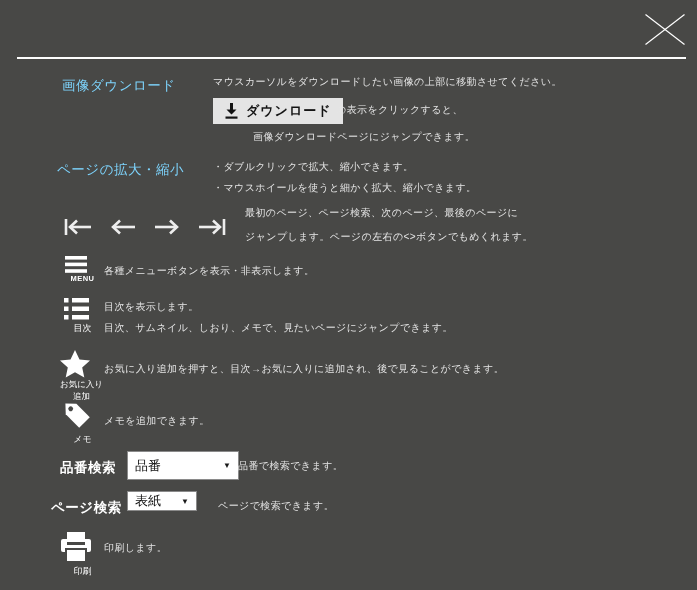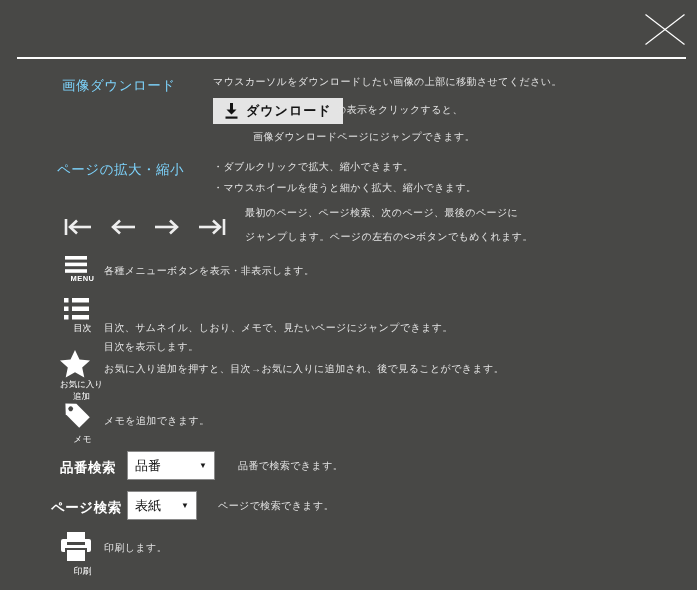--- a/index.html
+++ b/index.html
@@ -114,21 +114,21 @@
         <rect x="0" y="0" width="4.5" height="4.5" fill="#ffffff"></rect>
         <rect x="8" y="0" width="17" height="4.5" fill="#ffffff"></rect>
         <rect x="0" y="8.5" width="4.5" height="4.5" fill="#ffffff"></rect>
         <rect x="8" y="8.5" width="17" height="4.5" fill="#ffffff"></rect>
         <rect x="0" y="17" width="4.5" height="4.5" fill="#ffffff"></rect>
         <rect x="8" y="17" width="17" height="4.5" fill="#ffffff"></rect>
       </svg>
     </span>
     <span class="icon-cap cap-sm">目次</span>
   </div>
-  <div class="abs body-text" style="left:104px;top:300px;margin-top:40px;">目次を表示します。</div>
+  <div class="abs body-text" style="left:104px;top:300px;">目次を表示します。</div>
   <div class="abs icon-col" style="left:44px;top:350px;width:62px;">
     <span style="display:inline-flex;">
       <svg width="30" height="28" viewBox="0 0 30 28">
         <polygon points="15,0 19.5,9.6 30,10.6 22.2,17.4 24.3,27.6 15,22.2 5.7,27.6 7.8,17.4 0,10.6 10.5,9.6" fill="#ffffff"></polygon>
       </svg>
     </span>
     <span class="icon-cap cap-fav">お気に入り</span>
     <span class="icon-cap cap-fav">追加</span>
   </div>
 
@@ -142,28 +142,28 @@
           <path d="M2 15 L10 7.5 H29 V22.5 H10 Z" fill="#ffffff"></path>
           <circle cx="9.5" cy="15" r="2.4" fill="#484846"></circle>
         </g>
       </svg>
     </span>
     <span class="icon-cap cap-sm">メモ</span>
   </div>
   <div class="abs body-text" style="left:104px;top:414px;">メモを追加できます。</div>
 
   <div class="abs search-label" style="left:60px;top:459px;">品番検索</div>
-  <div class="abs select" style="left:127px;top:451px;width:88px;height:29px;">
+  <div class="abs select" style="left:127px;top:451px;width:112px;height:29px;">
     <span>品番</span>
     <span class="sel-arrow">▼</span>
   </div>
   <div class="abs body-text" style="left:238px;top:459px;">品番で検索できます。</div>
 
   <div class="abs search-label" style="left:51px;top:499px;">ページ検索</div>
-  <div class="abs select" style="left:127px;top:491px;width:70px;height:29px;">
+  <div class="abs select" style="left:127px;top:491px;width:70px;height:20px;">
     <span>表紙</span>
     <span class="sel-arrow">▼</span>
   </div>
   <div class="abs body-text" style="left:218px;top:499px;">ページで検索できます。</div>
 
   <div class="abs icon-col" style="left:47px;top:532px;">
     <span style="display:inline-flex;">
       <svg width="34" height="31" viewBox="0 0 34 31">
         <rect x="8" y="0" width="18" height="8" fill="#ffffff"></rect>
         <rect x="2" y="7" width="30" height="13" rx="2" fill="#ffffff"></rect>

